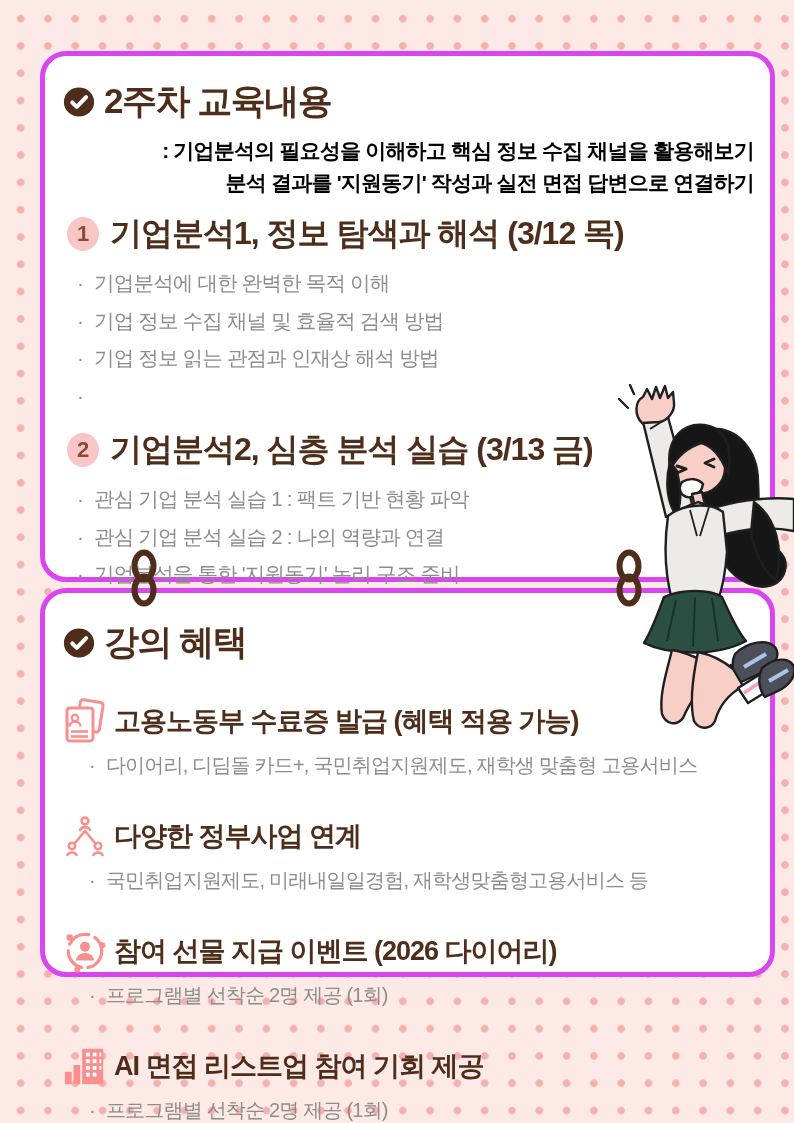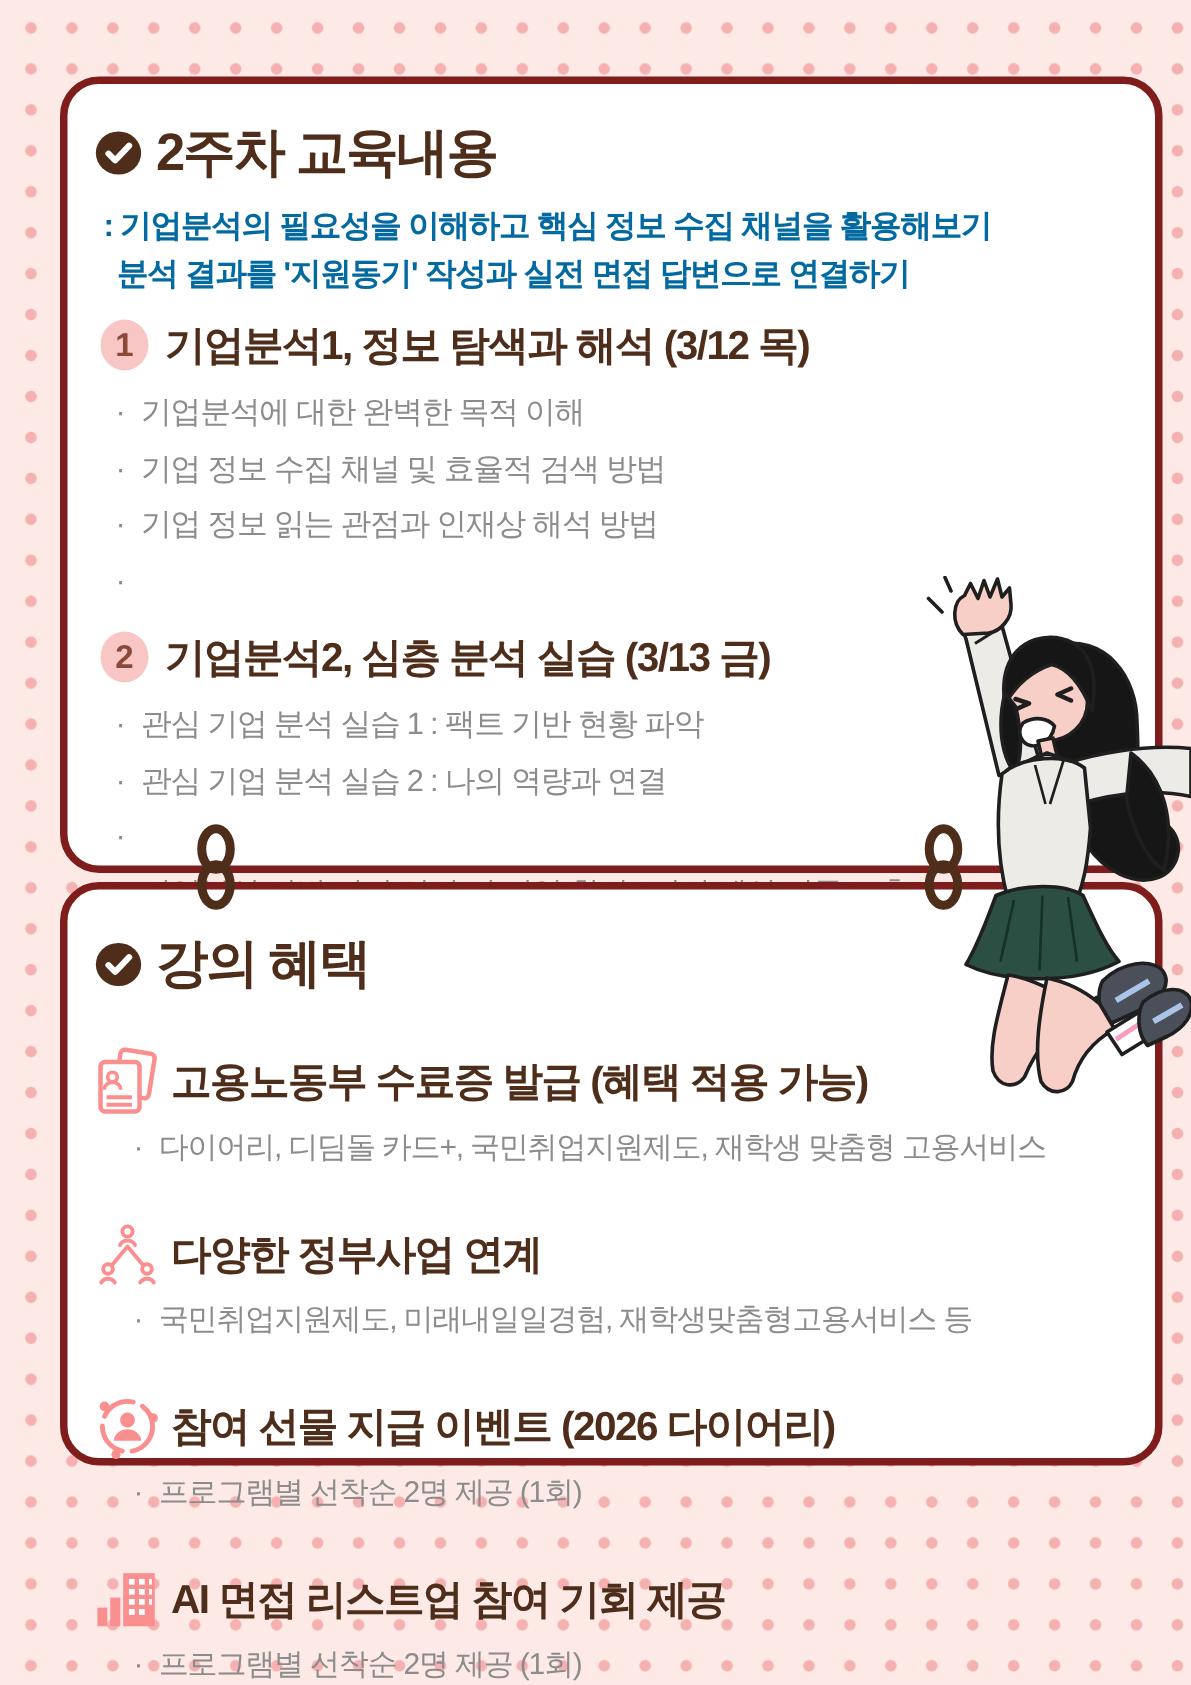--- a/index.html
+++ b/index.html
@@ -8,40 +8,40 @@
     position:relative;
     font-family:"Liberation Sans","DejaVu Sans",sans-serif;
     background-color:#fdeae6;
     background-image:radial-gradient(circle,#f5b1b1 3.4px,rgba(245,177,177,0) 4.2px);
     background-size:27.3px 27.3px;
     background-position:7px 5px;
     overflow:hidden;
   }
   .card{
     position:absolute; left:40px; width:735px;
-    background:#ffffff; border:5px solid #7f1d1d; border-radius:26px;
+    background:#ffffff; border:5px solid #d946ef; border-radius:26px;
   }
   .card1{ top:51px; height:531px; padding:14px 16px 0 16px; }
   .card2{ top:588px; height:389px; padding:18px 16px 0 16px; }
 
   .title-row{ display:flex; align-items:center; gap:9px; margin:8px 0 10px 2px; }
   .title-row h1{ font-size:35px; font-weight:800; color:#4e2e1a; letter-spacing:-1.5px; }
   .check-icon{ width:32px; height:32px; flex:none; display:block; }
 
-  .subtitle{ margin:2px 0 12px 8px; font-size:21px; font-weight:700; color:#0369a1; line-height:1.5; letter-spacing:-0.8px; }
+  .subtitle{ margin:2px 0 12px 8px; font-size:21px; font-weight:700; color:#000000; line-height:1.5; letter-spacing:-0.8px;text-align:right; }
   .subtitle .line2{ display:block; padding-left:9px; }
 
   .section{ margin-top:14px; }
   .section-head{ display:flex; align-items:center; gap:11px; margin-left:6px; }
   .num-badge{
     width:32px; height:34px; border-radius:50%; background:#f9c6c6;
     color:#8a4a3a; font-weight:800; font-size:22px;
     display:flex; align-items:center; justify-content:center; flex:none;
   }
-  .section-head h2{ font-size:27px; font-weight:800; color:#4e2e1a; letter-spacing:-1px; }
+  .section-head h2{ font-size:32px; font-weight:800; color:#4e2e1a; letter-spacing:-1px; }
 
   ul.bullets{ list-style:none; margin:8px 0 0 16px; }
   ul.bullets li{ font-size:20.5px; color:#8c8c8c; line-height:37.5px; display:flex; gap:11px; letter-spacing:-0.8px; white-space:nowrap; }
   .dot{ color:#8c8c8c; }
 
   .benefit{ margin:32px 0 0 2px; }
   .benefit-head{ display:flex; align-items:center; gap:7px; }
   .benefit-icon{ width:44px; height:46px; flex:none; display:block; }
   .benefit-head h3{ font-size:27px; font-weight:800; color:#4e2e1a; letter-spacing:-1px; white-space:nowrap; }
   .benefit ul.bullets{ margin:5px 0 0 26px; }
@@ -103,20 +103,21 @@
       <li>
           <span class="dot">·</span>
           <span>관심 기업 분석 실습 1 : 팩트 기반 현황 파악</span>
         </li>
       <li>
           <span class="dot">·</span>
           <span>관심 기업 분석 실습 2 : 나의 역량과 연결</span>
         </li>
       <li>
           <span class="dot">·</span>
+          <span>기업분석을 통한 '지원동기' 논리 구조 준비</span>
         </li>
       <li>
           <span class="dot">·</span>
           <span>기업분석 기반 면접 연결 및 기업 확장 : 면접 예상 질문 도출</span>
         </li>
     </ul>
   </div>
 </section>
 
 <svg class="chain left" viewBox="0 0 32 60">

